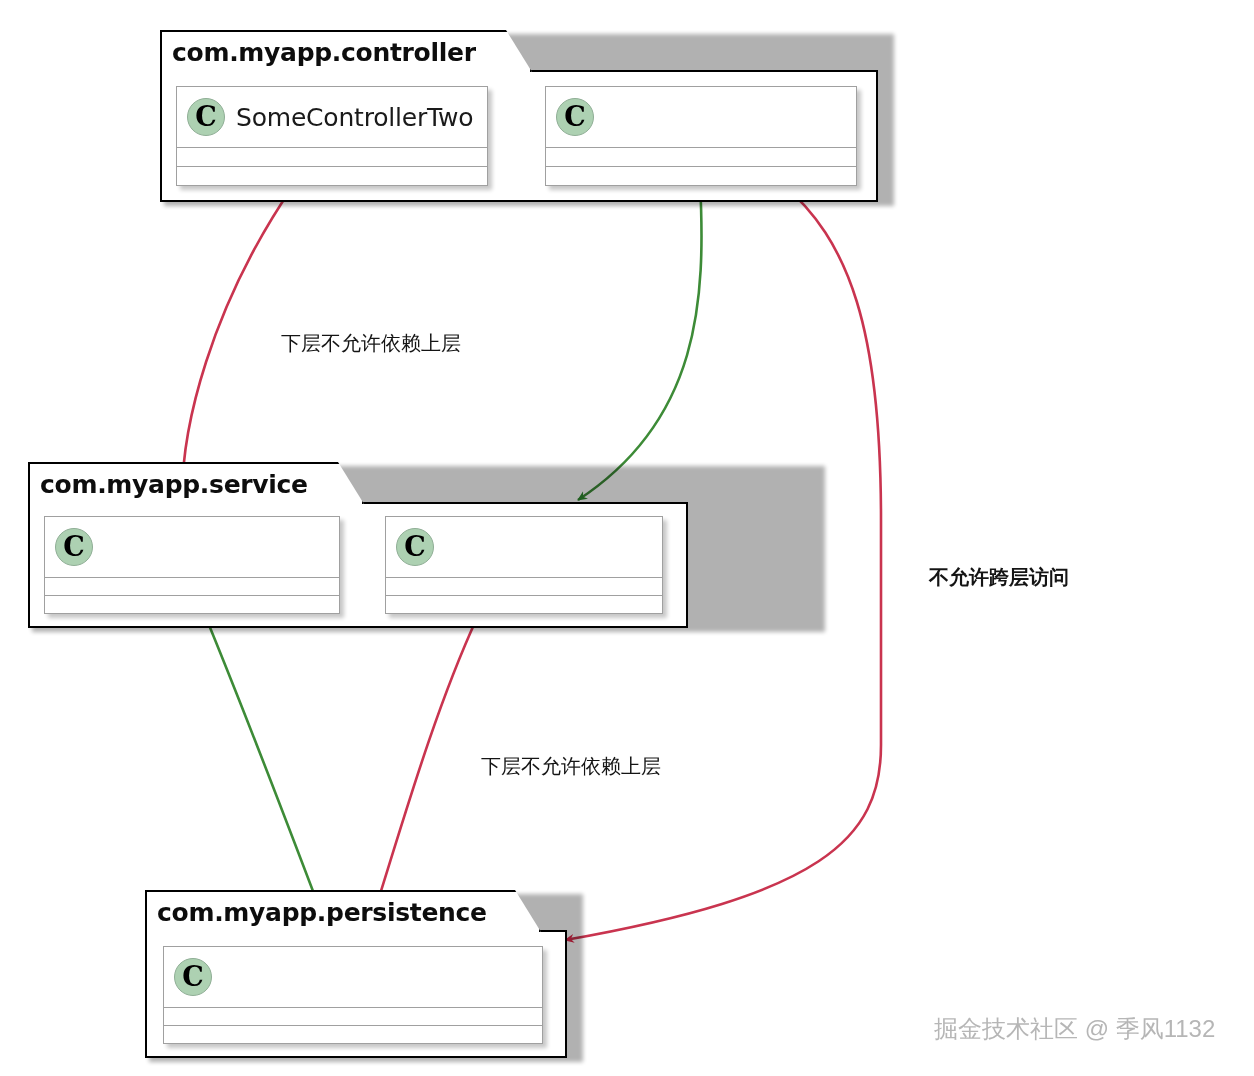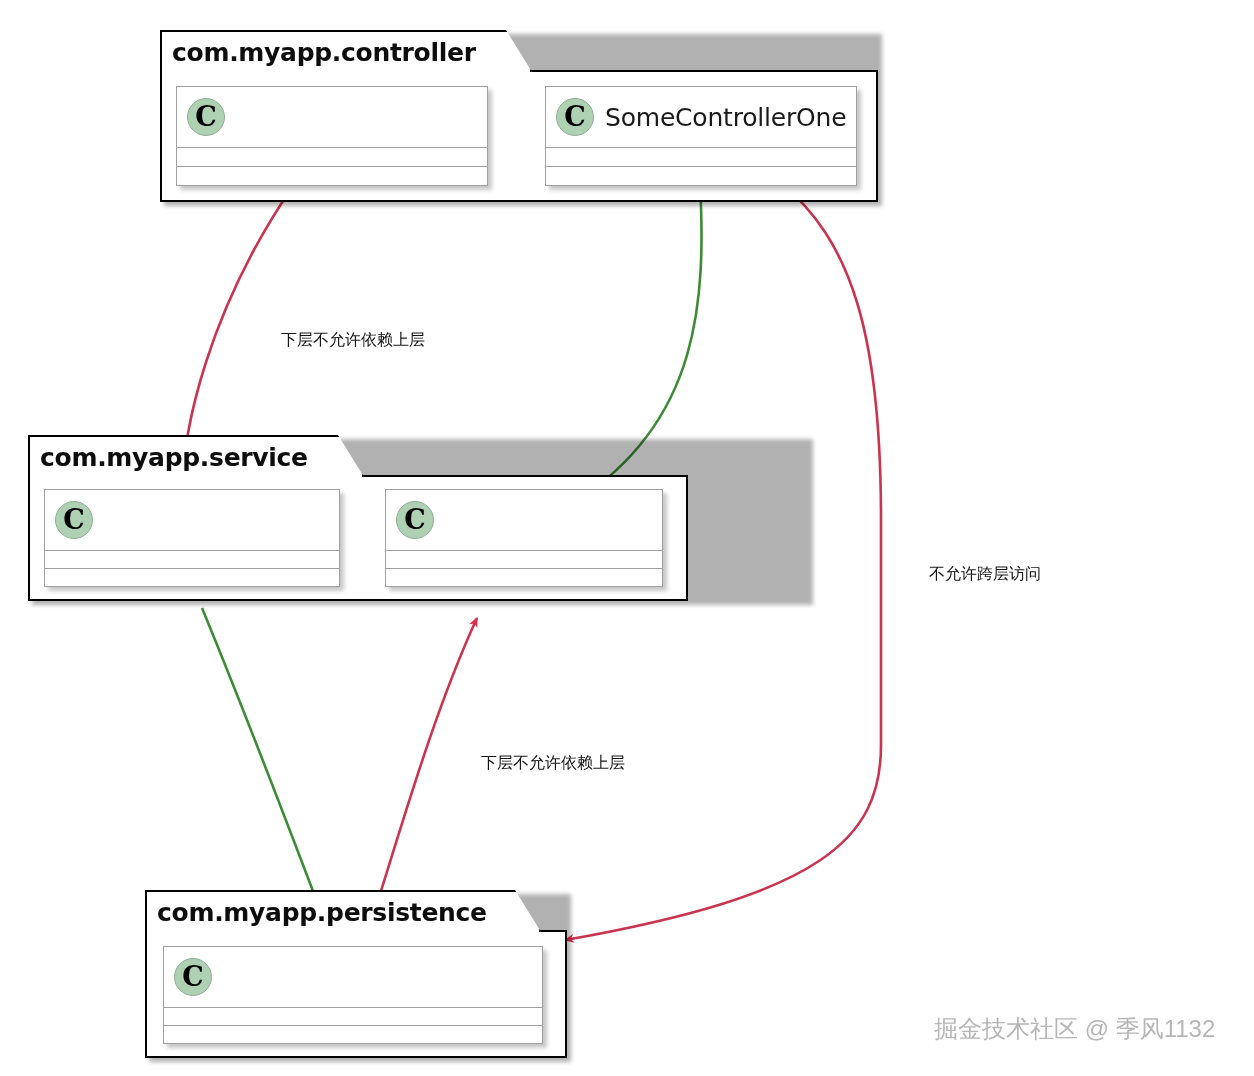--- a/index.html
+++ b/index.html
@@ -22,20 +22,21 @@
     left: 0;
     top: 0;
     width: 1254px;
     height: 1076px;
     pointer-events: none;
   }
 
   
   .pkg {
     position: absolute;
+    padding-left: 12px;
   }
   .pkg-shadow {
     position: absolute;
     left: 4px;
     top: 4px;
     right: -4px;
     bottom: -4px;
     background: #000000;
     opacity: 0.30;
     filter: blur(2px);
@@ -129,21 +130,21 @@
   .cls-comp {
     flex: 1 1 auto;
     border-top: 1px solid #a0a0a0;
     min-height: 16px;
   }
 
   
   .edge-label {
     position: absolute;
     z-index: 4;
-    font-size: 16px;
+    font-size: 20px;
     color: #141414;
     white-space: nowrap;
     font-family: "DejaVu Sans", sans-serif;
   }
 
   
   .watermark {
     position: absolute;
     z-index: 5;
     font-size: 24px;
@@ -184,40 +185,40 @@
   <div class="pkg" style="left:160px; top:30px; width:718px; height:172px;">
     <div class="pkg-shadow"></div>
     <div class="pkg-tab" style="width:372px; height:42px;">com.myapp.controller</div>
     <div class="pkg-body" style="left:0; top:40px; width:718px; height:132px;"></div>
 
     <div class="cls" style="left:16px; top:56px; width:312px; height:100px;">
       <div class="cls-shadow"></div>
       <div class="cls-box">
         <div class="cls-head">
           <span class="cls-icon">C</span>
+          <span class="cls-name">SomeControllerTwo</span>
         </div>
         <div class="cls-comp"></div>
         <div class="cls-comp"></div>
       </div>
     </div>
 
     <div class="cls" style="left:385px; top:56px; width:312px; height:100px;">
       <div class="cls-shadow"></div>
       <div class="cls-box">
         <div class="cls-head">
           <span class="cls-icon">C</span>
-          <span class="cls-name">SomeControllerOne</span>
         </div>
         <div class="cls-comp"></div>
         <div class="cls-comp"></div>
       </div>
     </div>
   </div>
 
-  <div class="pkg" style="left:28px; top:435px; width:781px; height:166px;">
+  <div class="pkg" style="left:28px; top:462px; width:781px; height:166px;">
     <div class="pkg-shadow"></div>
     <div class="pkg-tab" style="width:336px; height:42px;">com.myapp.service</div>
     <div class="pkg-body" style="left:0; top:40px; width:660px; height:126px;"></div>
 
     <div class="cls" style="left:16px; top:54px; width:296px; height:98px;">
       <div class="cls-shadow"></div>
       <div class="cls-box">
         <div class="cls-head">
           <span class="cls-icon">C</span>
         </div>
@@ -250,19 +251,19 @@
           <span class="cls-icon">C</span>
         </div>
         <div class="cls-comp"></div>
         <div class="cls-comp"></div>
       </div>
     </div>
   </div>
 
   <div class="edge-label" style="left:281px; top:330px;">下层不允许依赖上层</div>
 
-  <div class="edge-label" style="left:929px; top:564px;">不允许跨层访问</div>
+  <div class="edge-label" style="left:929px; top:564px;font-weight:bold;">不允许跨层访问</div>
 
   <div class="edge-label" style="left:481px; top:753px;">下层不允许依赖上层</div>
 
   <div class="watermark" style="left:934px; top:1013px;">掘金技术社区 @ 季风1132</div>
 
 </div>
 
 </body></html>

